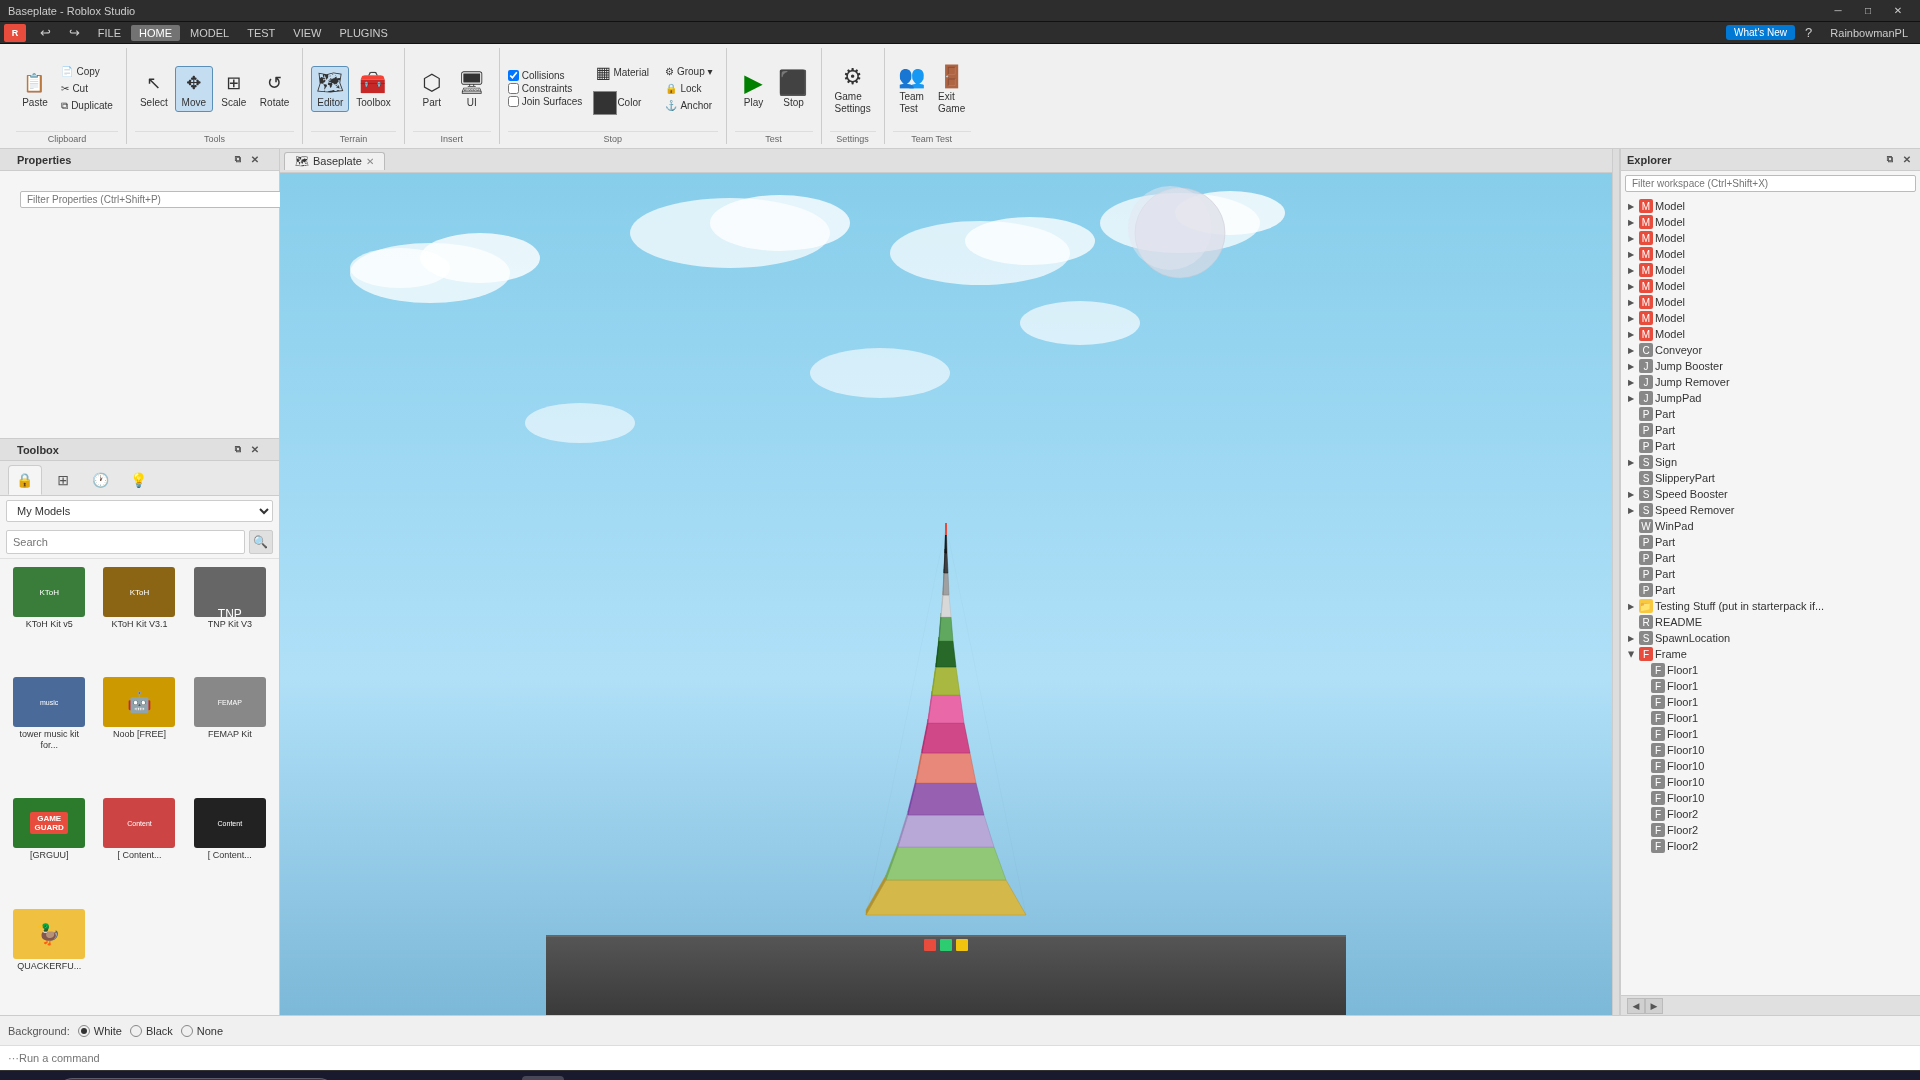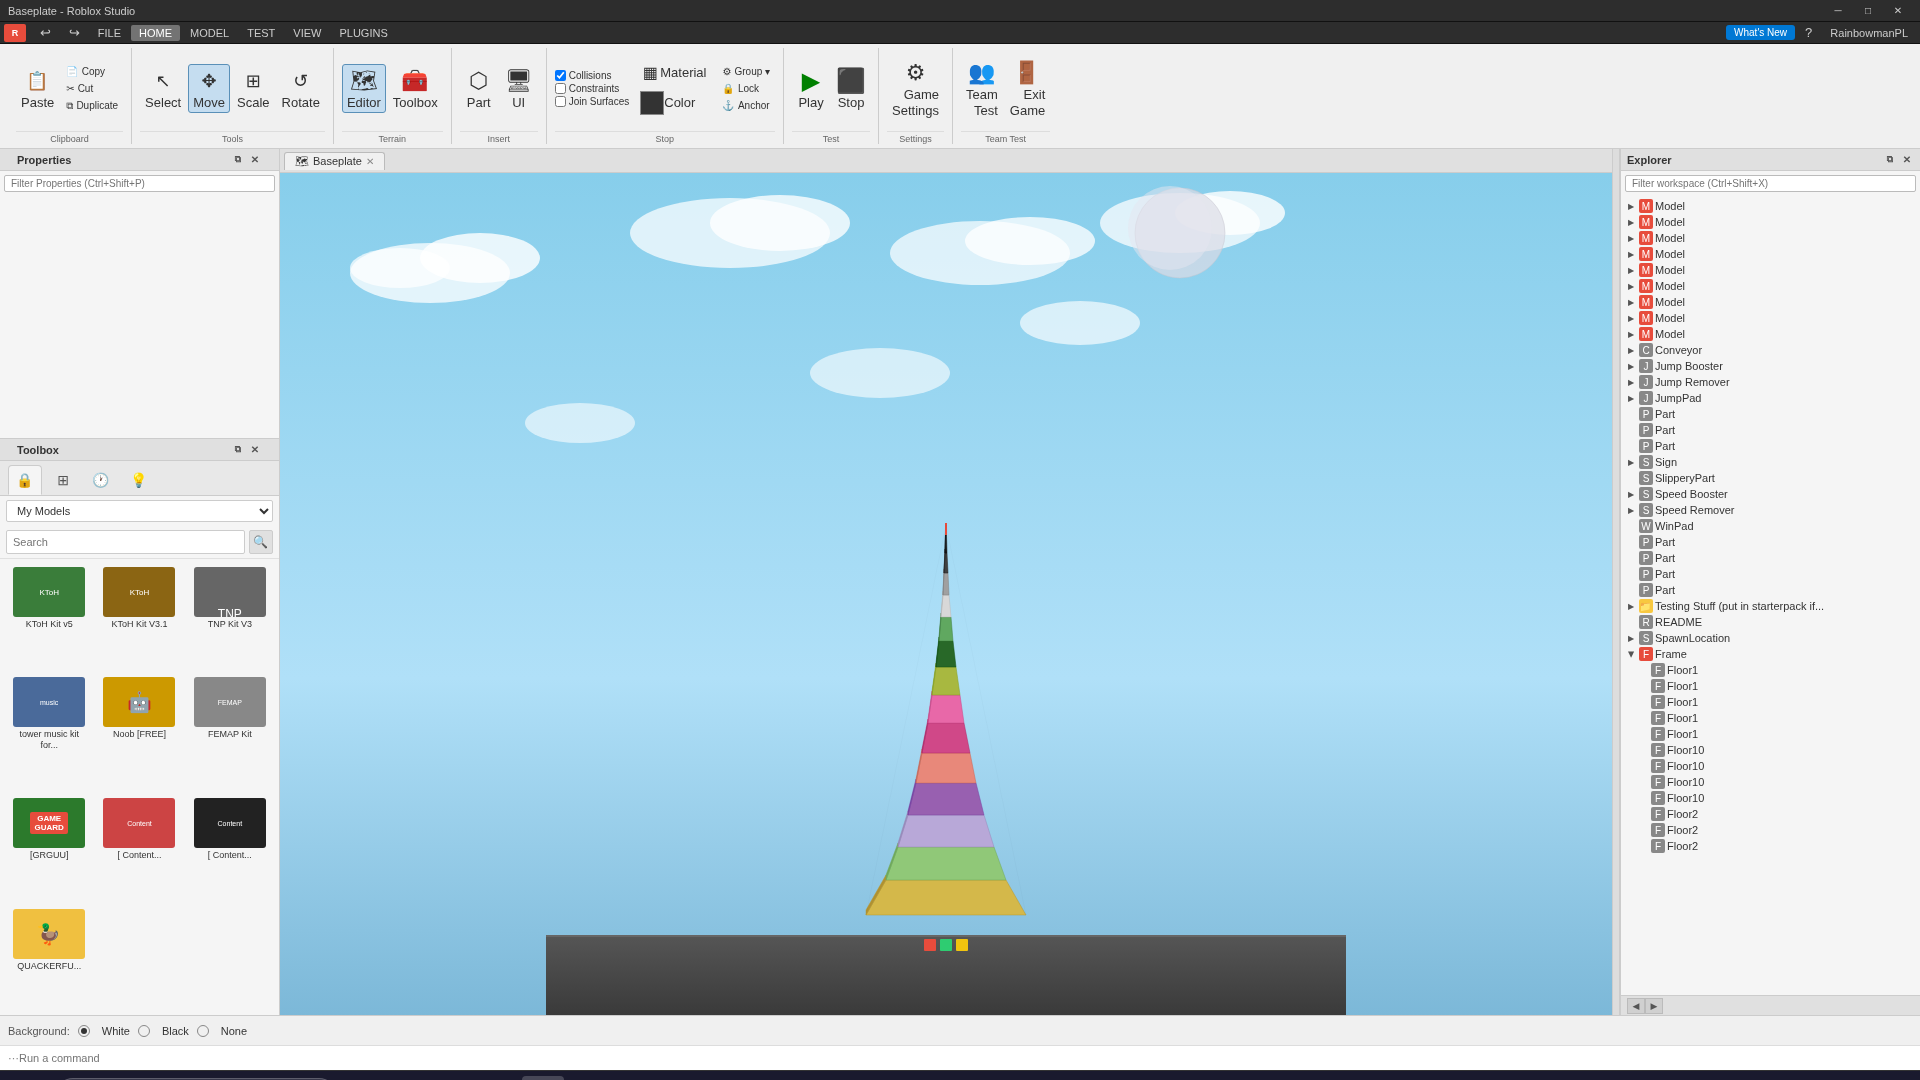--- a/index.html
+++ b/index.html
@@ -88,21 +88,21 @@
     }
     .ribbon-btn.active { background: #c5ddf0; border-color: #5a90b8; }
     .ribbon-btn-icon {
       width: 28px;
       height: 28px;
       display: flex;
       align-items: center;
       justify-content: center;
       font-size: 18px;
     }
-    .ribbon-btn-label { font-size: 13px; text-align: right; line-height: 1.2; }
+    .ribbon-btn-label { font-size: 10px; text-align: left; line-height: 1.2; }
 
     
     .ribbon-btn-sm {
       display: flex;
       align-items: center;
       gap: 3px;
       padding: 1px 4px;
       cursor: pointer;
       border-radius: 2px;
       font-size: 10px;
@@ -152,21 +152,21 @@
       font-size: 11px;
       font-weight: bold;
       color: #333;
       border-bottom: 1px solid #ccc;
       justify-content: space-between;
     }
     .panel-header-controls { display: flex; gap: 4px; }
     .panel-ctrl-btn { width: 14px; height: 14px; display: flex; align-items: center; justify-content: center; font-size: 10px; cursor: pointer; color: #555; }
 
     .filter-input {
-      margin: 4px;
+      margin: 20px;
       padding: 2px 6px;
       font-size: 10px;
       border: 1px solid #bbb;
       border-radius: 2px;
       background: white;
       color: #333;
       width: calc(100% - 8px);
     }
 
     
@@ -412,21 +412,21 @@
       align-items: center;
       padding: 0 8px;
       gap: 8px;
       font-size: 11px;
       color: #333;
     }
     .bg-label { color: #555; }
     .bg-option {
       display: flex;
       align-items: center;
-      gap: 12px;
+      gap: 4px;
       cursor: pointer;
     }
     .bg-radio { width: 12px; height: 12px; border: 1px solid #888; border-radius: 50%; display: flex; align-items: center; justify-content: center; }
     .bg-radio.selected::after { content: ''; width: 6px; height: 6px; border-radius: 50%; background: #333; display: block; }
 
     
     #cmd-bar {
       height: 25px;
       background: #fff;
       border-top: 1px solid #ddd;

